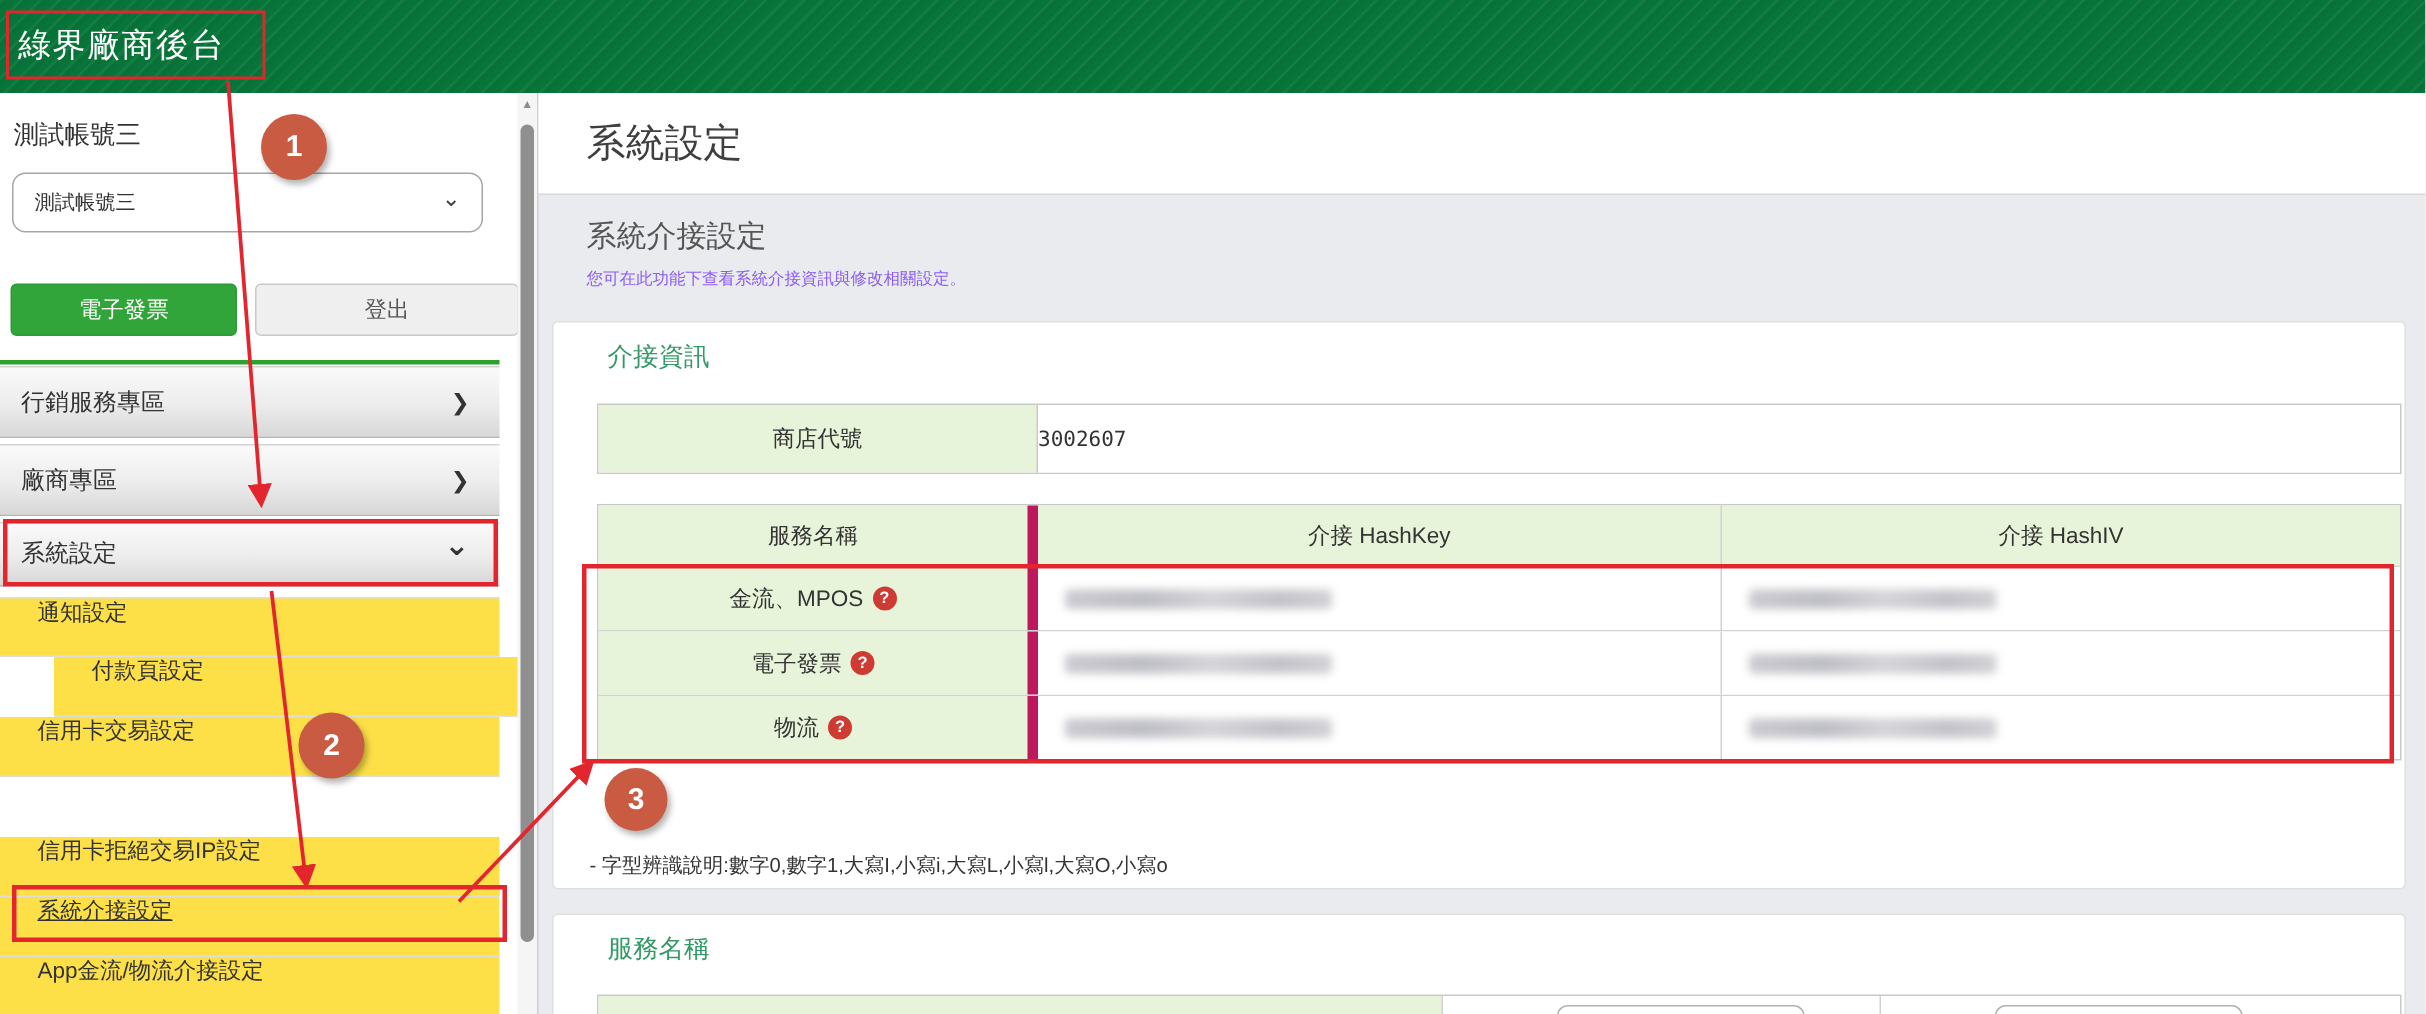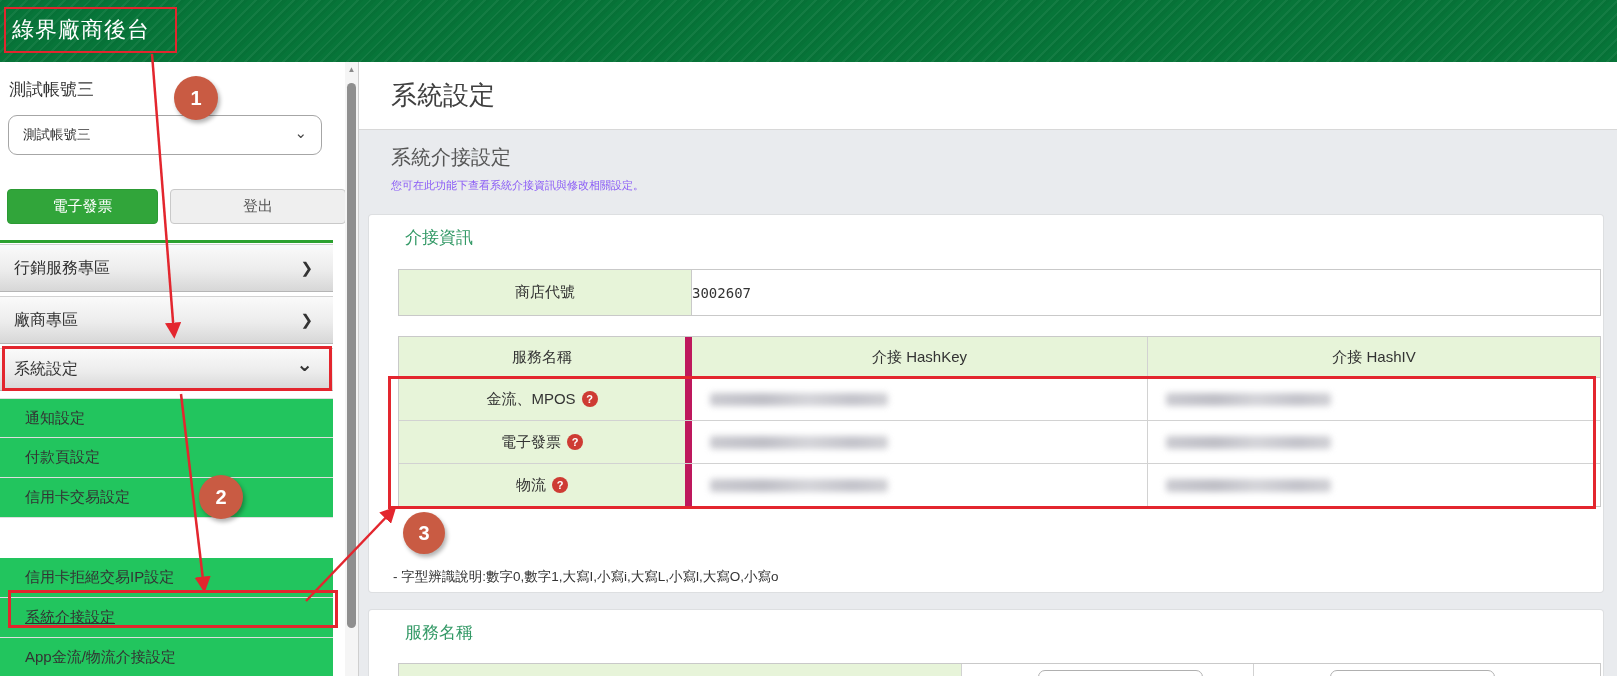--- a/index.html
+++ b/index.html
@@ -21,23 +21,23 @@
   .btn-logout { position:absolute; left:170px; top:127px; width:176px; height:35px; background:#efefef; border:1px solid #c9c9c9; border-radius:4px; color:#555; font-size:15px; display:flex; align-items:center; justify-content:center; cursor:pointer; }
   .green-line { position:absolute; left:0; top:178px; width:333px; height:3px; background:#2ca12f; }
 
   .acc-item { position:absolute; left:0; width:333px; height:48px; display:flex; align-items:center; padding-left:14px;
     font-size:16px; color:#333; background:linear-gradient(180deg,#fafafa 0%,#ececec 55%,#d7d7d7 100%);
     border-top:1px solid #d2d2d2; border-bottom:1px solid #b5b5b5; cursor:pointer; }
   .acc-item .chev { margin-left:auto; margin-right:20px; font-weight:bold; color:#333; font-size:15px; }
   .acc-item .chev.down { font-size:20px; transform:translateY(-6px); }
   .acc-1 { top:182px; } .acc-2 { top:234px; } .acc-3 { top:286px; height:43px; }
 
-  .sub-item { position:absolute; left:0; width:333px; height:40px; display:flex; align-items:center; padding-left:25px;
-    background:#22c55e; border-bottom:1px solid #dedede; font-size:15px; color:#333; cursor:pointer; }
-  .sub-0 { top:336px; border-top:1px solid #dedede; } .sub-1 { top:376px; } .sub-2 { top:416px; }
+  .sub-item { position:absolute; left:0; width:333px; height:40px; display:flex; padding-left:25px;
+    background:#fde047; border-bottom:1px solid #dedede; font-size:15px; color:#333; cursor:pointer; }
+  .sub-0 { top:336px; border-top:1px solid #dedede; } .sub-1 { top:376px;margin-left:36px; } .sub-2 { top:416px; }
   .sub-3 { top:456px; } .sub-4 { top:496px; } .sub-5 { top:536px; } .sub-6 { top:576px; }
   .sub-item.active span { text-decoration:underline; }
 
   
   .vscroll { position:absolute; left:345px; top:62px; width:13px; height:614px; background:#f5f5f5; }
   .vscroll .arrow-up { position:absolute; left:0; top:3px; width:13px; text-align:center; font-size:8px; color:#8a8a8a; }
   .vscroll .thumb { position:absolute; left:2px; top:21px; width:9px; height:545px; background:#8f8f8f; border-radius:5px; cursor:pointer; }
 
   
   .main { position:absolute; left:358px; top:62px; width:1259px; height:614px; background:#e9ebee; border-left:1px solid #cfcfcf; }

